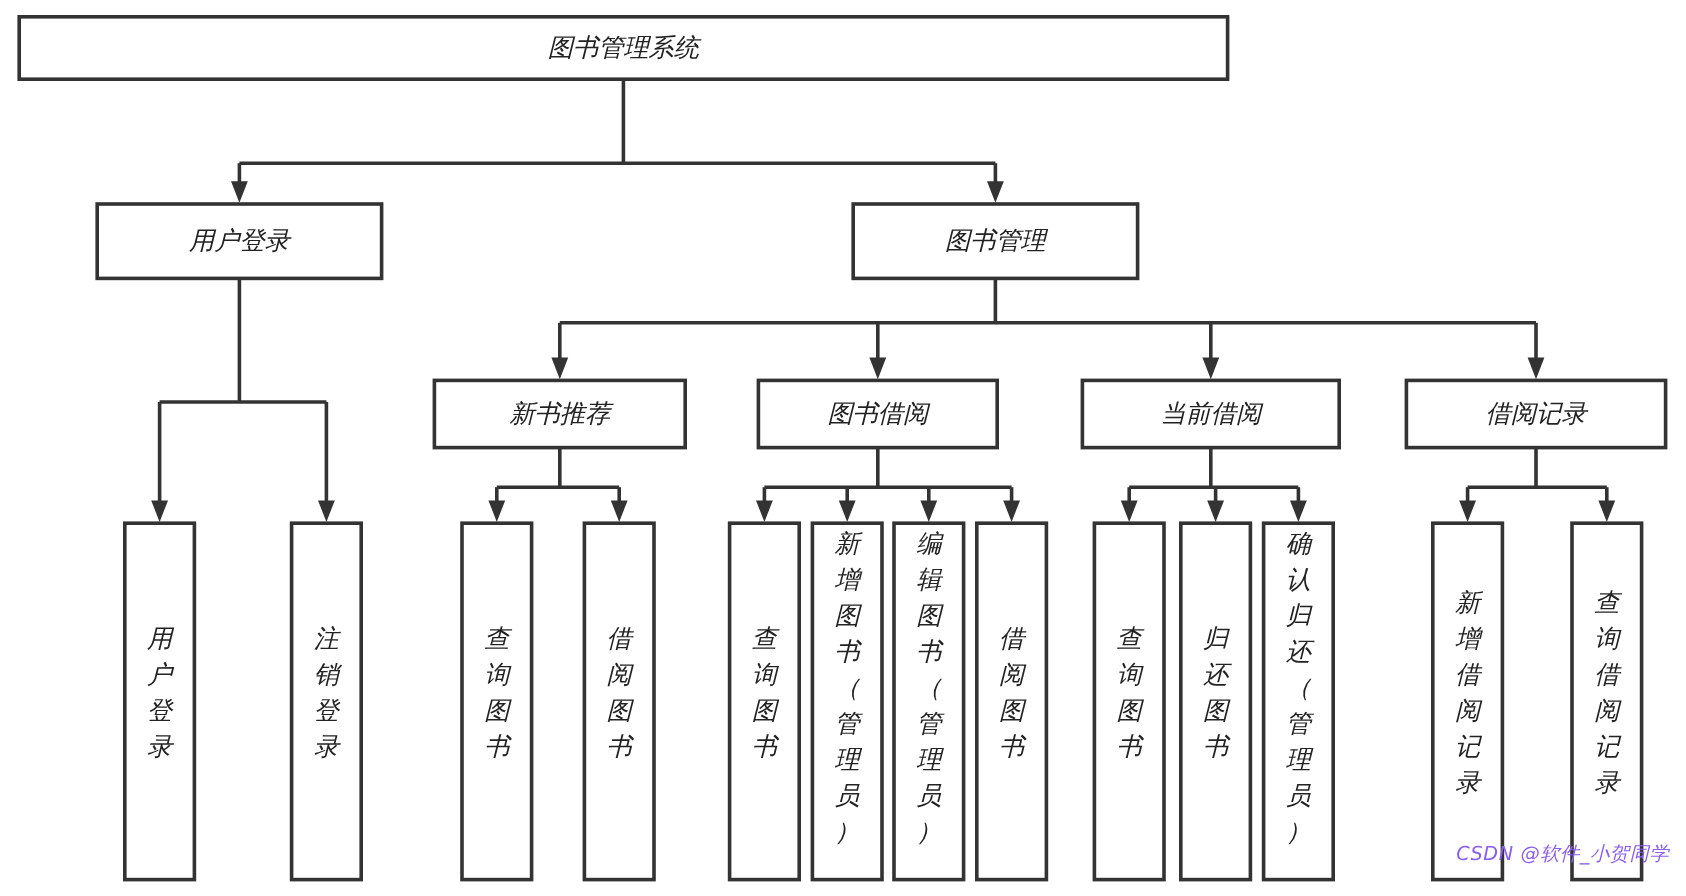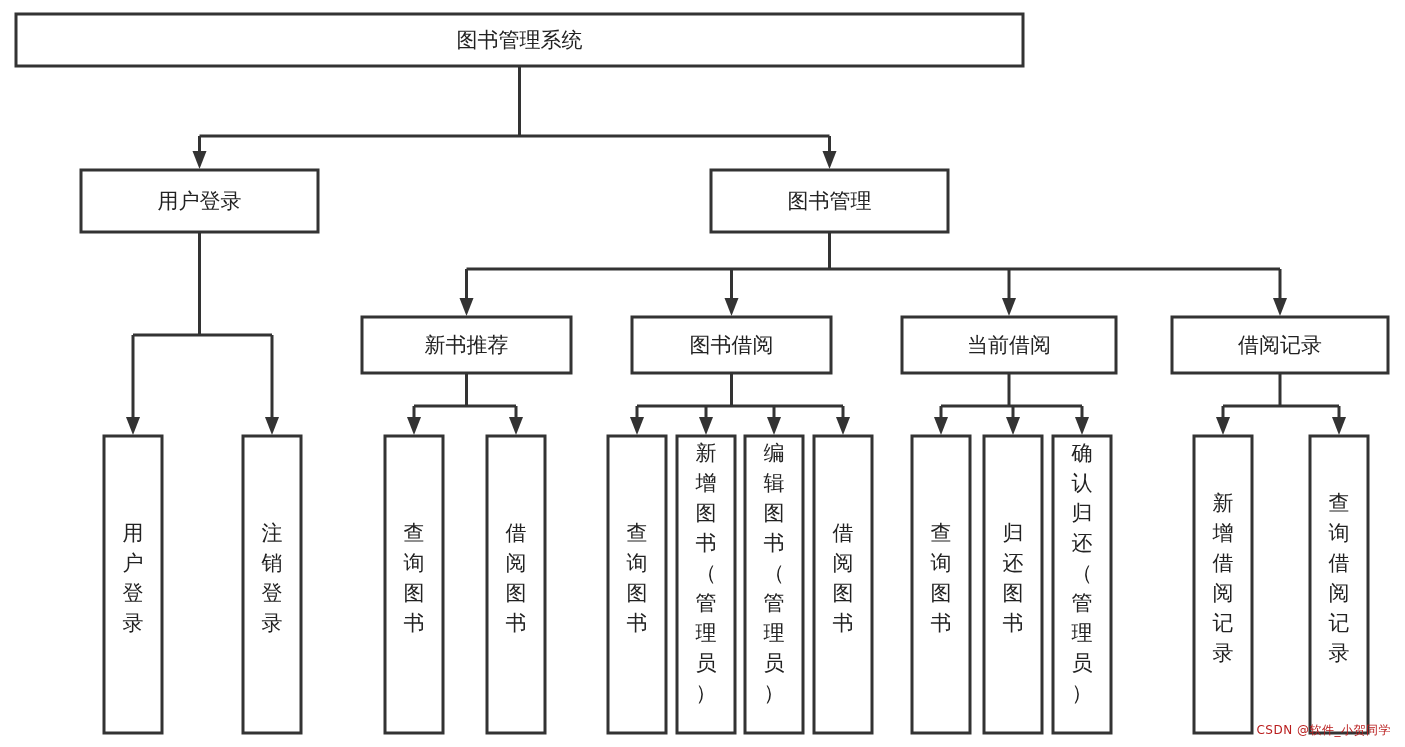--- a/index.html
+++ b/index.html
@@ -13,20 +13,21 @@
     font-family: "DejaVu Sans", "Liberation Sans", sans-serif;
     overflow: hidden;
     position: relative;
   }
   #diagram-root {
     position: absolute;
     left: 0;
     top: 0;
     width: 1405px;
     height: 747px;
+    font-style: italic;
   }
   svg.diagram {
     display: block;
     width: 1405px;
     height: 747px;
   }
   .node-rect {
     fill: #ffffff;
     stroke: #333333;
     stroke-width: 3;
@@ -50,24 +51,24 @@
   }
   .node-label-vertical {
     font-family: "DejaVu Sans", "Liberation Sans", sans-serif;
     font-size: 21px;
     fill: #222222;
     text-anchor: middle;
   }
   .watermark {
     position: absolute;
     right: 14px;
-    bottom: 8px;
-    font-family: "DejaVu Sans", "Liberation Sans", sans-serif;
-    font-size: 12px;
-    color: #b91c1c;
+    bottom: 24px;
+    font-family: "DejaVu Sans", "Liberation Sans", sans-serif;
+    font-size: 16px;
+    color: #8b5cf6;
     white-space: nowrap;
     letter-spacing: 0.5px;
   }
 </style>
 </head>
 <body>
 
 <div id="diagram-root">
   <svg class="diagram" viewBox="0 0 1405 747" xmlns="http://www.w3.org/2000/svg">
     <g id="connectors-layer">

